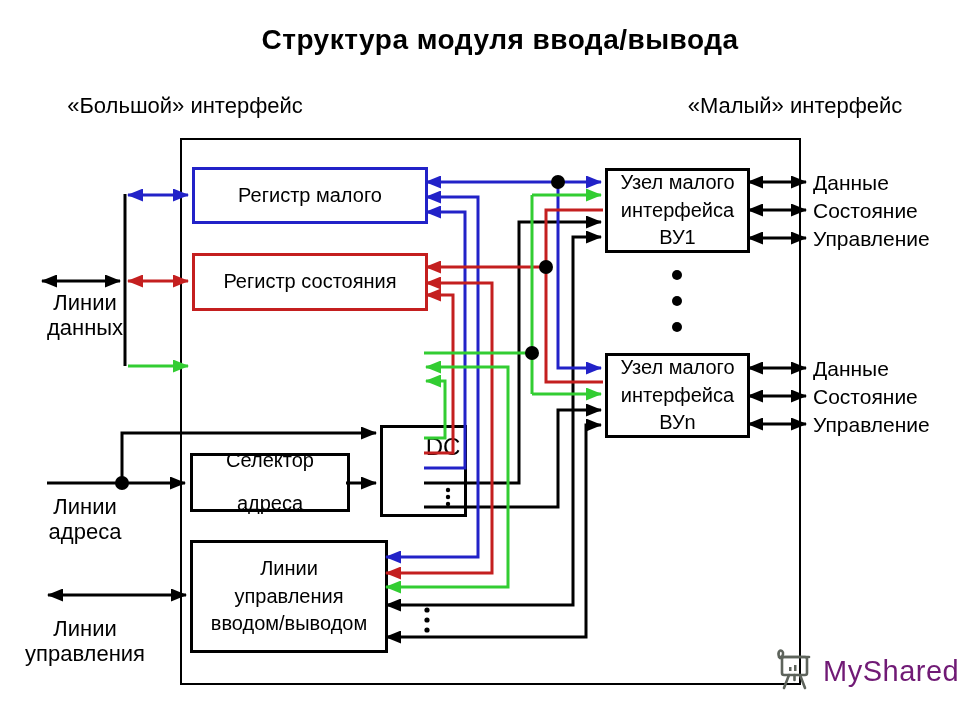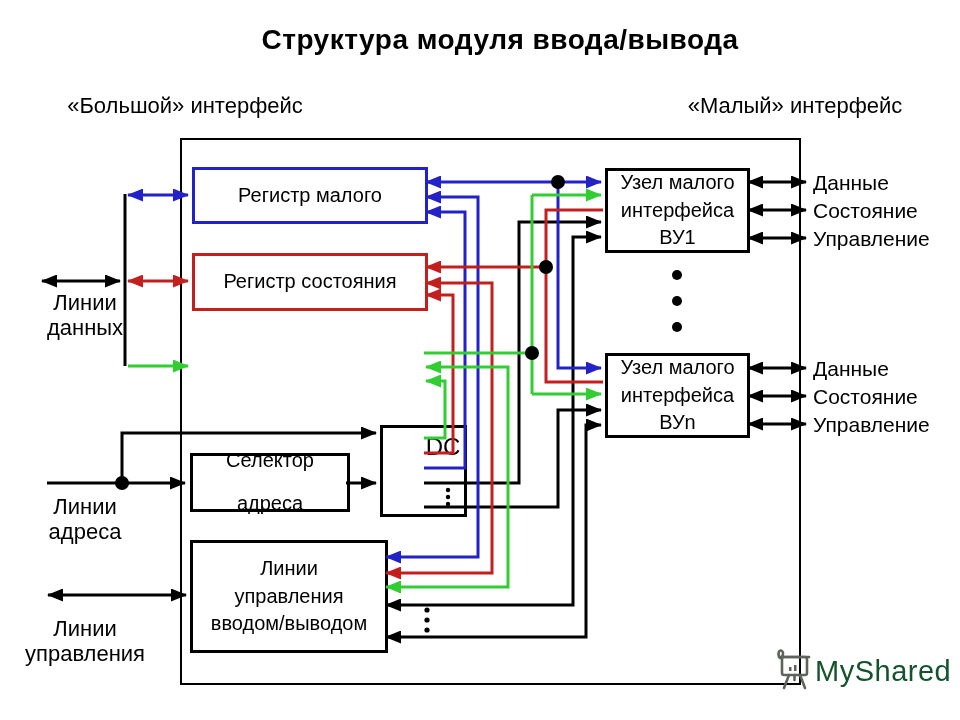--- a/index.html
+++ b/index.html
@@ -9,21 +9,21 @@
   #title{top:24px;left:0;width:960px;text-align:center;font-size:28px;font-weight:bold;letter-spacing:.5px;}
   .iface-label{top:93px;font-size:22px;}
   #iface-big{left:30px;width:270px;text-align:center;}
   #iface-small{left:645px;width:260px;text-align:center;}
   #outer-box{left:160px;top:138px;width:617px;height:543px;border:2px solid #000;background:transparent;}
   .box{position:absolute;border:3px solid #000;background:#fff;display:flex;flex-direction:column;
        align-items:center;justify-content:center;text-align:center;font-size:20px;line-height:1.38;}
   .busgroup{position:absolute;width:160px;text-align:center;font-size:22px;line-height:25px;}
   .portlabel{position:absolute;left:813px;width:150px;font-size:21px;}
   #wires{position:absolute;left:0;top:0;pointer-events:none;}
-  #watermark{left:752px;top:646px;display:flex;align-items:center;gap:1px;color:#14532d;}
+  #watermark{left:752px;top:646px;display:flex;align-items:center;gap:9px;color:#701a75;}
   #watermark .wm-text{font-size:29px;letter-spacing:.5px;}
 </style>
 </head>
 <body>
 
 <div id="page">
 
   <div class="abs" id="title">Структура модуля ввода/вывода</div>
 
   <div class="abs iface-label" id="iface-big">«Большой» интерфейс</div>

